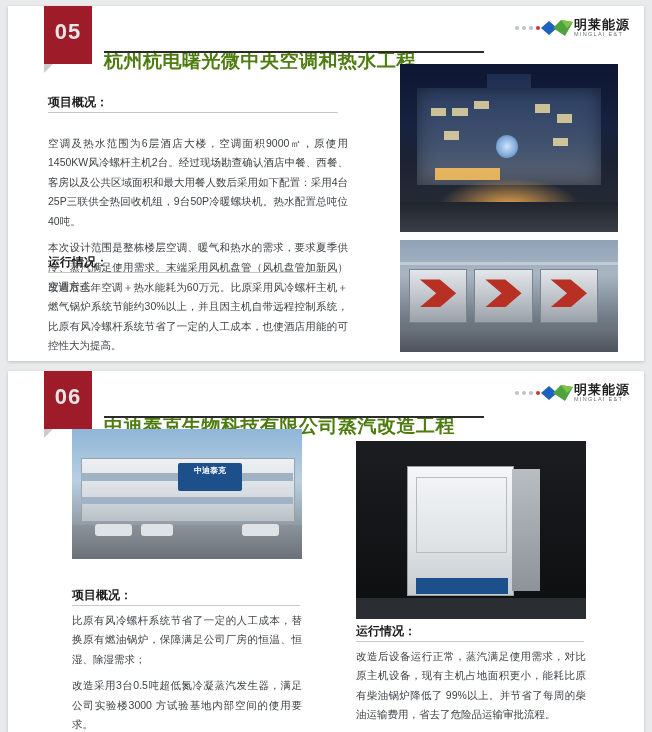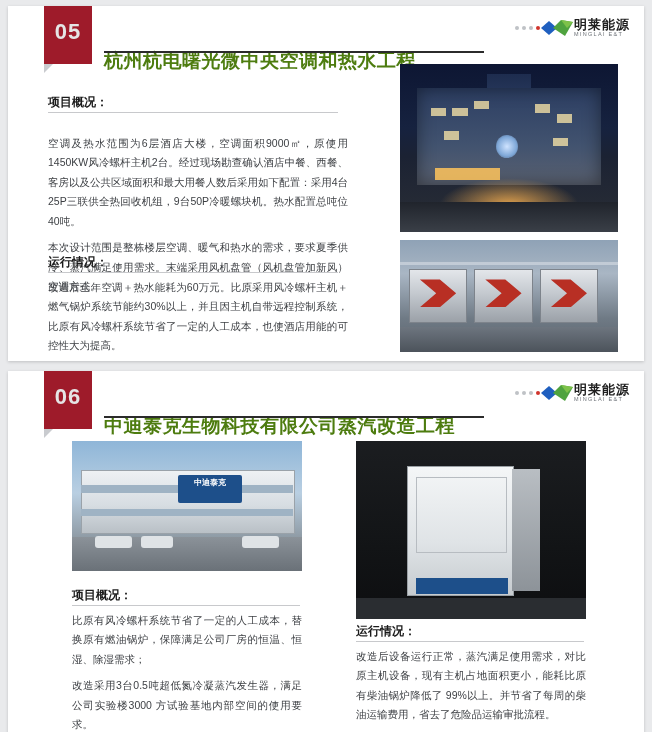--- a/index.html
+++ b/index.html
@@ -327,21 +327,21 @@
           <polygon points="13,10 21,2 33,4 25,18" fill="#4fa33f"></polygon>
           <polygon points="21,2 33,4 27,10" fill="#7ec24a"></polygon>
         </svg>
       </span>
       <span class="logo-text">
         <span class="logo-cn">明莱能源</span>
         <span class="logo-en">MINGLAI E&amp;T</span>
       </span>
     </div>
 
-    <div class="photo p3" style="left:64px; top:70px; width:230px; height:130px;">
+    <div class="photo p3" style="left:64px; top:58px; width:230px; height:130px;">
       <div class="ph-inner">
         <div class="blk"></div>
         <div class="stripe" style="top:34%;"></div>
         <div class="stripe" style="top:52%;"></div>
         <div class="signboard">
             <span>中迪泰克</span>
           </div>
         <div class="road"></div>
         <div class="car" style="left:10%; width:16%;"></div>
         <div class="car" style="left:30%; width:14%;"></div>

